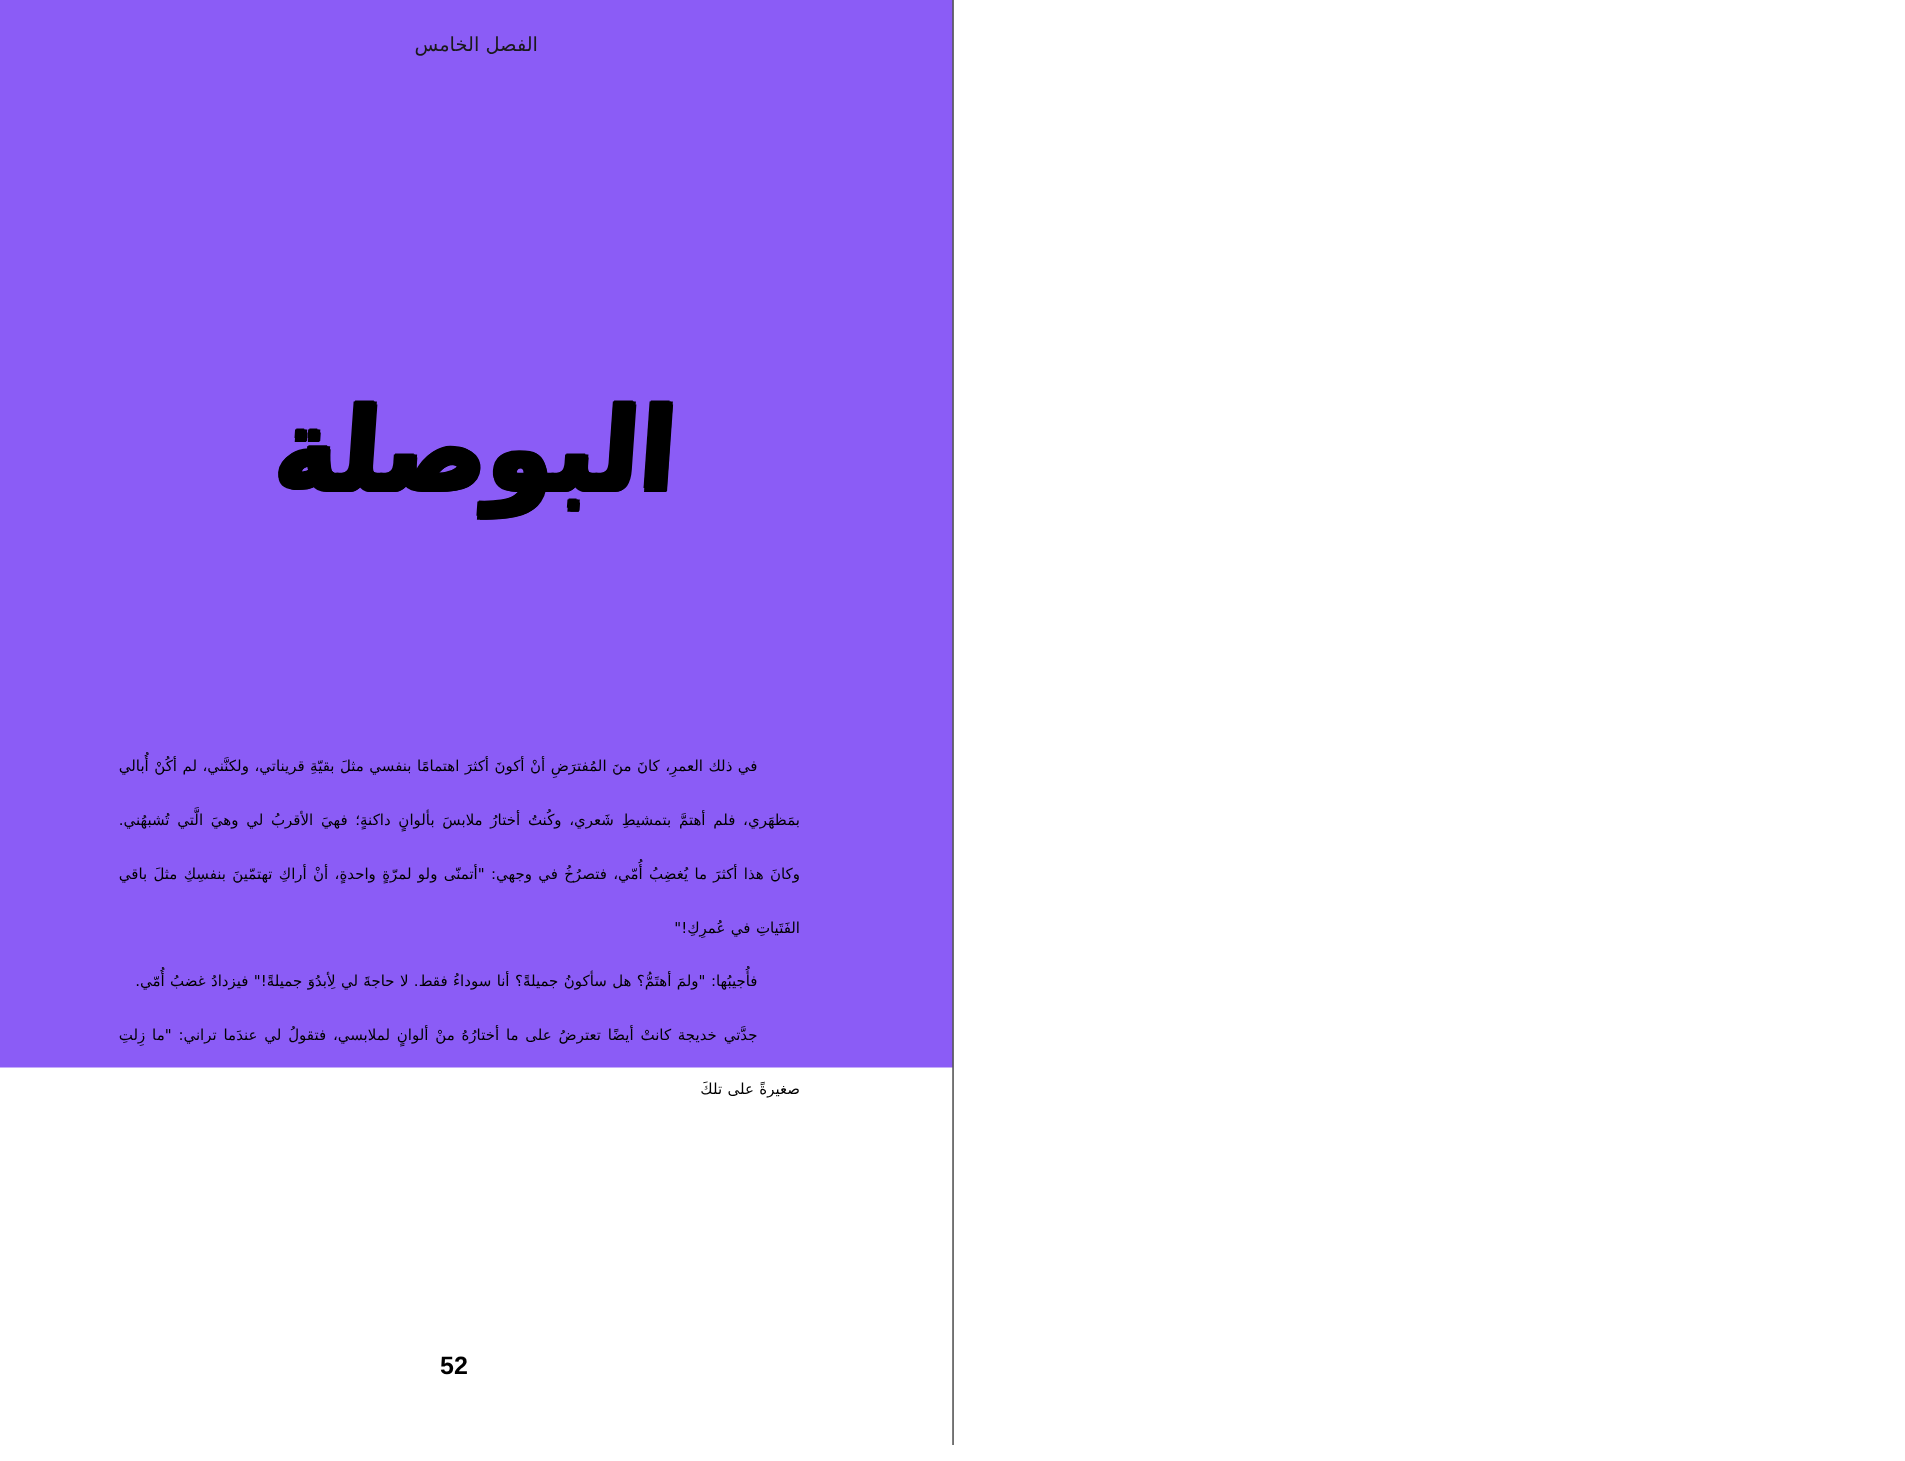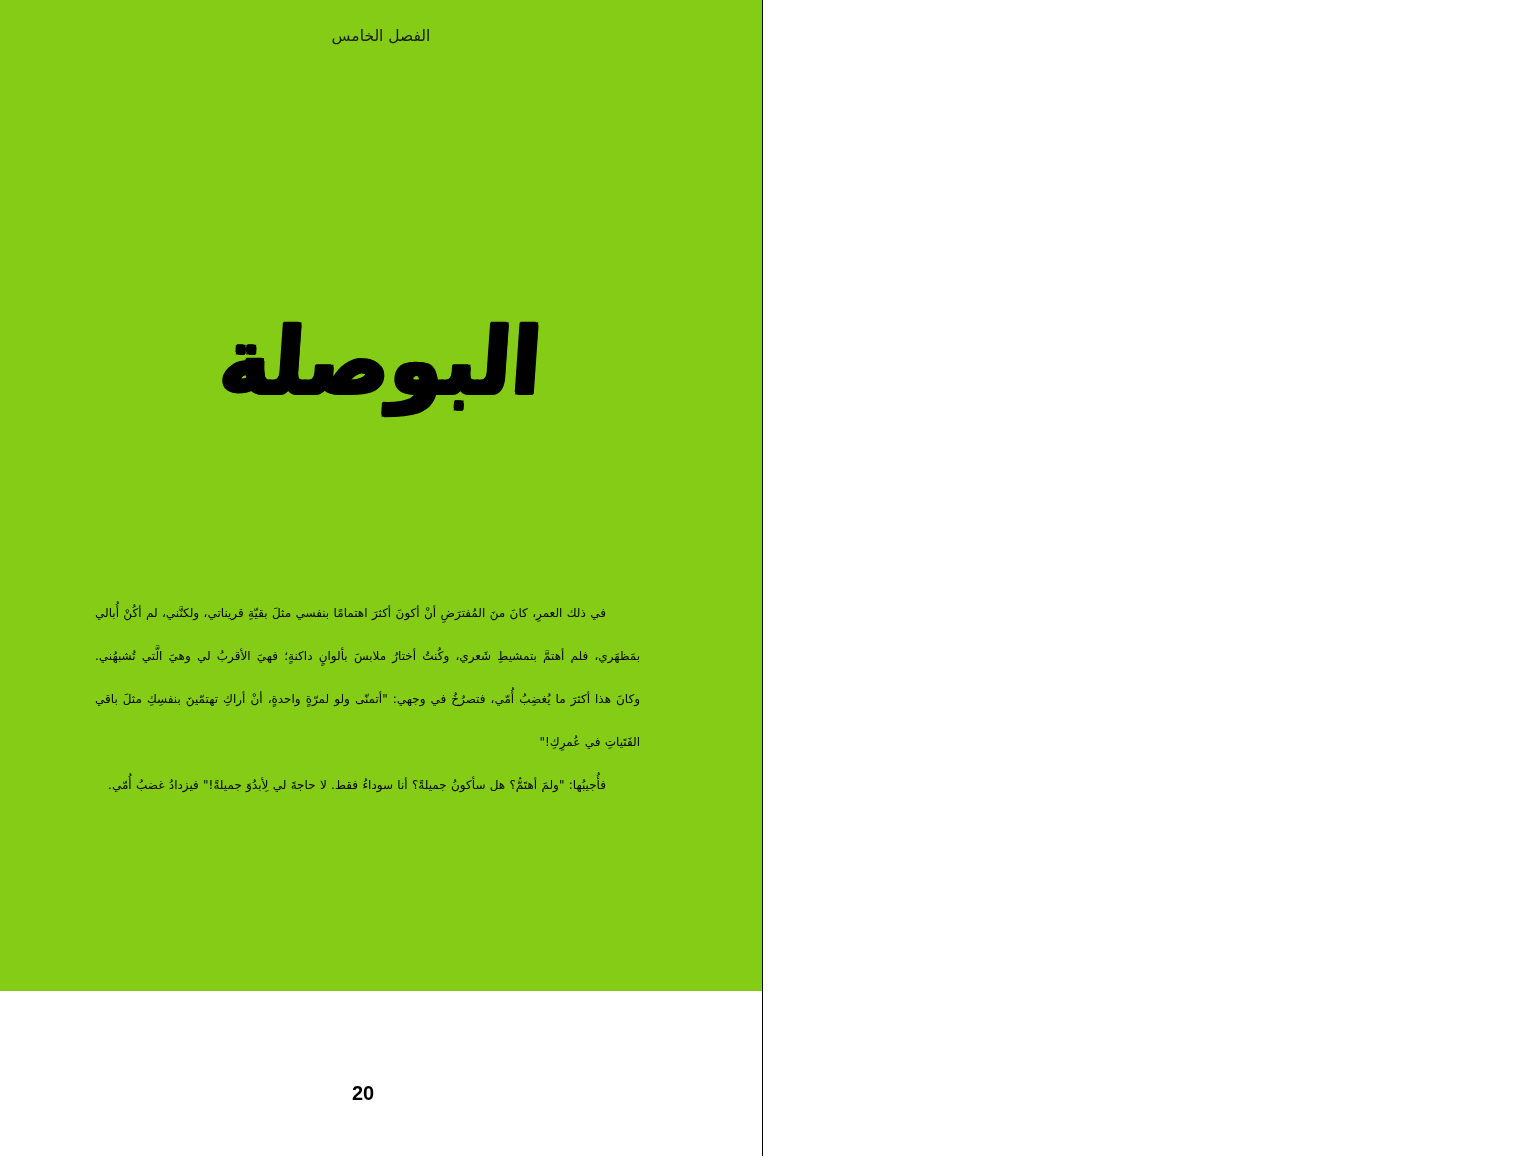--- a/index.html
+++ b/index.html
@@ -33,22 +33,22 @@
     height: 1156px;
     background: #000000;
   }
 
   
   .page {
     position: absolute;
     left: 0px;
     top: 0px;
     width: 762px;
-    height: 991px;
-    background: #84cc16;
+    height: 854px;
+    background: #8b5cf6;
   }
 
   
   .running-head {
     position: absolute;
     top: 27px;
     left: 0;
     width: 100%;
     text-align: center;
     font-size: 15.5px;
@@ -145,22 +145,23 @@
 
     <div class="running-head">الفصل الخامس</div>
 
     <div class="chapter-title-wrap">
       <span class="chapter-title">البوصلة</span>
     </div>
 
     <div class="body-block">
       <p>في ذلك العمرِ، كانَ منَ المُفترَضِ أنْ أكونَ أكثرَ اهتمامًا بنفسي مثلَ بقيّةِ قريناتي، ولكنَّني، لم أكُنْ أُبالي بمَظهَري، فلم أهتمَّ بتمشيطِ شَعري، وكُنتُ أختارُ ملابسَ بألوانٍ داكنةٍ؛ فهيَ الأقربُ لي وهيَ الَّتي تُشبهُني. وكانَ هذا أكثرَ ما يُغضِبُ أُمّي، فتصرُخُ في وجهي: "أتمنّى ولو لمرّةٍ واحدةٍ، أنْ أراكِ تهتمّينَ بنفسِكِ مثلَ باقي الفَتَياتِ في عُمرِكِ!"</p>
       <p>فأُجيبُها: "ولمَ أهتَمُّ؟ هل سأكونُ جميلةً؟ أنا سوداءُ فقط. لا حاجةَ لي لِأبدُوَ جميلةً!" فيزدادُ غضبُ أُمّي.</p>
+      <p>جدَّتي خديجة كانتْ أيضًا تعترضُ على ما أختارُهُ منْ ألوانٍ لملابسي، فتقولُ لي عندَما تراني: "ما زِلتِ صغيرةً على تلكَ</p>
     </div>
 
-    <div class="folio">20</div>
+    <div class="folio">52</div>
   </div>
 
   <div class="page-edge-rule"></div>
 
   <div class="facing-page"></div>
 
 </div>
 
 </body></html>

